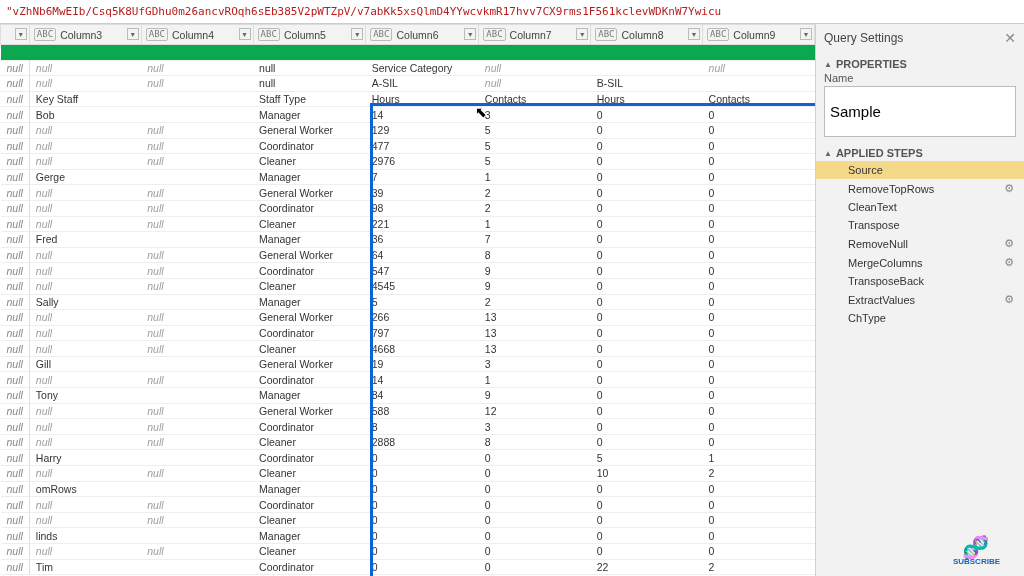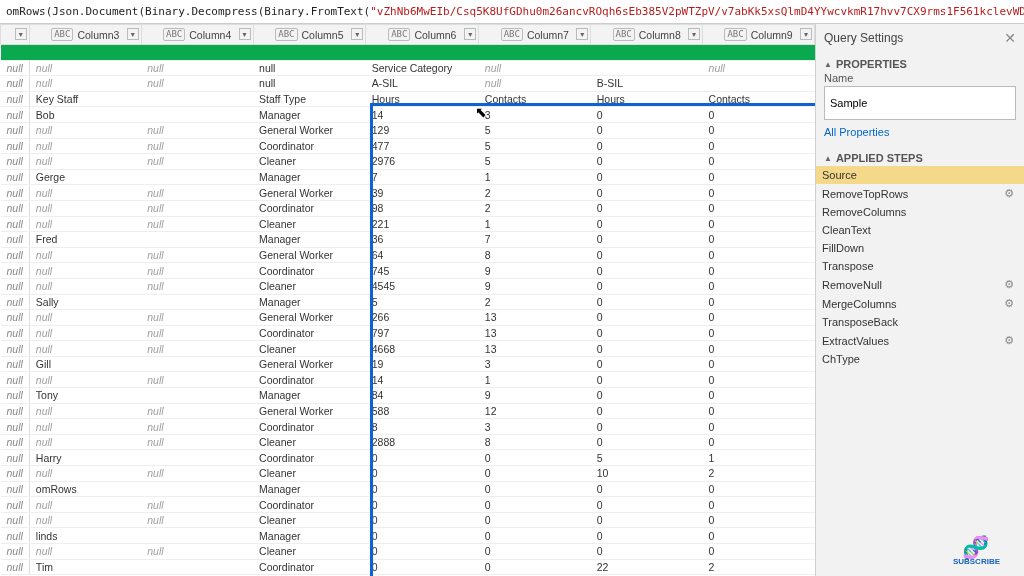--- a/index.html
+++ b/index.html
@@ -51,21 +51,20 @@
     border: 1px solid #ddd;
     padding: 2px 4px;
     height: 20px;
     position: relative;
     color: #444;
   }
   table.data th .th-inner {
     display: flex;
     align-items: center;
     gap: 4px;
-    justify-content: center;
   }
   table.data th .type-icon {
     font-size: 9px;
     color: #777;
     border: 1px solid #bbb;
     padding: 0 2px;
     border-radius: 2px;
     font-family: Consolas, monospace;
     line-height: 11px;
   }
@@ -134,35 +133,35 @@
     font-size: 11px;
     display: flex;
     align-items: center;
     gap: 4px;
   }
   .section-title .tri { font-size: 8px; color: #666; }
   .settings input.name {
     margin: 2px 8px 4px;
     width: calc(100% - 16px);
     border: 1px solid #bbb;
-    padding: 10px 5px;
-    font-size: 11px;
+    padding: 16px 5px;
+    font-size: 15px;
   }
   .settings .link {
     color: #0066cc;
     padding: 2px 8px 8px;
     cursor: pointer;
     font-size: 11px;
   }
   .steps {
     display: flex;
     flex-direction: column;
   }
   .step {
-    padding: 3px 10px 3px 6px;
+    padding: 3px 10px 3px 32px;
     display: flex;
     align-items: flex-end;
     cursor: pointer;
     color: #333;
   }
   .step.selected {
     background: #f5d98a;
   }
   .step .gear {
     margin-left: auto;
@@ -185,21 +184,20 @@
     position: absolute;
     font-size: 14px;
     color: #000;
     pointer-events: none;
   }
 </style>
 </head>
 <body>
 
 <div class="formula-bar">
-  <span class="code-black">omRows(Json.Document(Binary.Decompress(Binary.FromText(</span>
   <span class="code-red">"vZhNb6MwEIb/Csq5K8UfGDhu0m26ancvROqh6sEb385V2pWTZpV/v7abKk5xsQlmD4YYwcvkmR17hvv7CX9rms1F561kclevWDKnW7Ywicu</span>
 
 </div>
 
 <div class="main">
   <div class="grid-wrap">
     <table class="data" id="grid">
         <tbody>
           <tr>
             <th style="width:20px">
@@ -423,21 +421,21 @@
             <td><span class="">0</span></td>
             <td><span class="">0</span></td>
           </tr>
         </tbody>
         <tbody>
           <tr>
             <td class="rowidx-col null" style="text-align:right;">null</td>
             <td><span class="null">null</span></td>
             <td><span class="null">null</span></td>
             <td><span class="">Coordinator</span></td>
-            <td><span class="">745</span></td>
+            <td><span class="">547</span></td>
             <td><span class="">9</span></td>
             <td><span class="">0</span></td>
             <td><span class="">0</span></td>
           </tr>
         </tbody>
         <tbody>
           <tr>
             <td class="rowidx-col null" style="text-align:right;">null</td>
             <td><span class="null">null</span></td>
             <td><span class="null">null</span></td>
@@ -673,45 +671,36 @@
     <div class="hdr">
       <span>Query Settings</span>
       <span class="close">✕</span>
     </div>
     <div class="section-title">
       <span class="tri">▲</span>
       <span>PROPERTIES</span>
     </div>
     <div style="padding:0 8px;color:#555">Name</div>
     <input class="name" value="Sample" style="">
-    <div class="link">All Properties</div>
 
     <div class="section-title">
       <span class="tri">▲</span>
       <span>APPLIED STEPS</span>
     </div>
     <div class="steps" id="steps">
         <div class="step selected">
        <span>Source</span>
 
      </div>
         <div class="step ">
        <span>RemoveTopRows</span>
        <span class="gear">⚙</span>
      </div>
         <div class="step ">
-       <span>RemoveColumns</span>
-
-     </div>
-        <div class="step ">
        <span>CleanText</span>
-
-     </div>
-        <div class="step ">
-       <span>FillDown</span>
 
      </div>
         <div class="step ">
        <span>Transpose</span>
 
      </div>
         <div class="step ">
        <span>RemoveNull</span>
        <span class="gear">⚙</span>
      </div>

